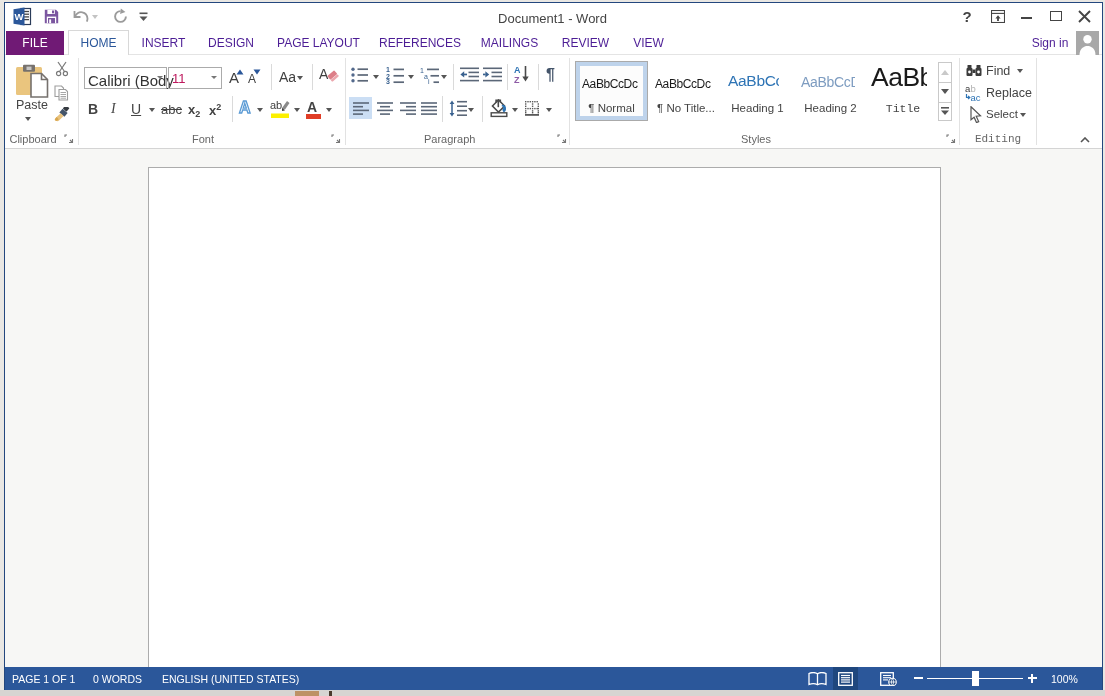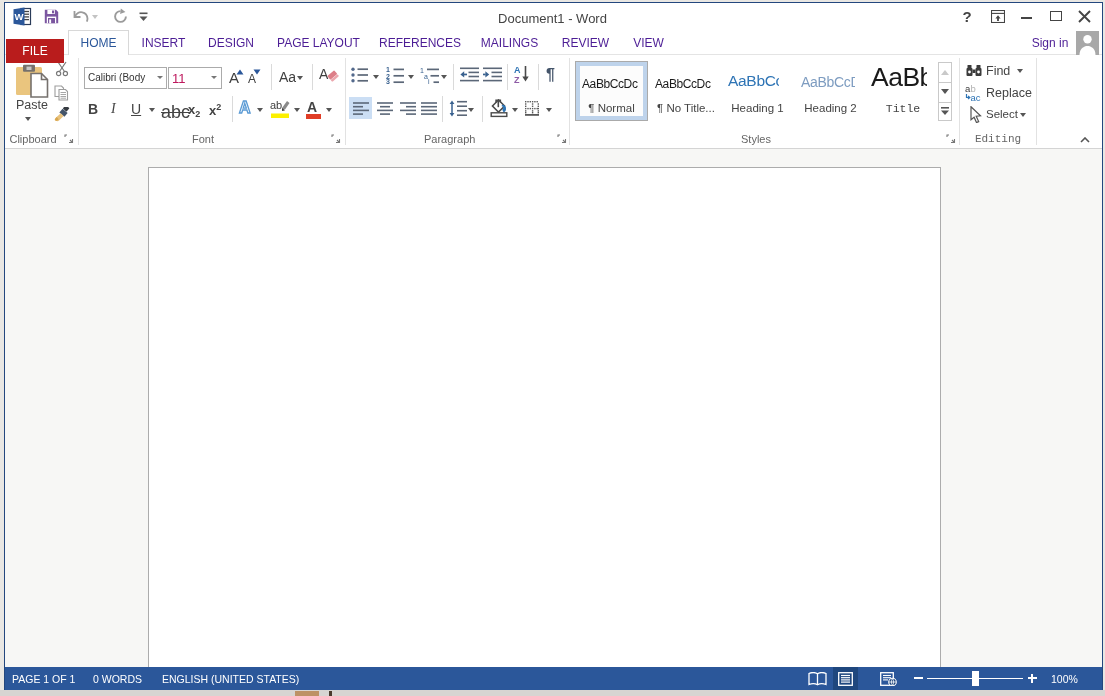--- a/index.html
+++ b/index.html
@@ -3,21 +3,21 @@
 <meta charset="utf-8">
 <style>
 * { margin:0; padding:0; box-sizing:border-box; }
 html,body { width:1105px; height:696px; overflow:hidden; }
 body { font-family:"Liberation Sans", sans-serif; position:relative; background:#e9e7e3; }
 .abs { position:absolute; }
 #win { position:absolute; left:4px; top:2px; width:1099px; height:688px; background:#fff; border:1px solid #23477e; border-bottom:none; }
 #title { position:absolute; top:11px; left:0; width:1105px; text-align:center; font-size:13px; color:#444; }
 #tabrow { position:absolute; left:5px; top:31px; width:1097px; height:24px; background:#fff; border-bottom:1px solid #e4e4e4;}
 .tab { position:absolute; top:0; height:24px; line-height:24px; font-size:12px; color:#4c1d95; text-align:center; }
-#tab-file { background:#b91c1c; color:#fff;margin-top:8px; }
+#tab-file { background:#701a75; color:#fff; }
 #tab-home { background:#fff; color:#2b579a; border:1px solid #d8d8d8; border-bottom:none; height:25px; z-index:3; }
 #ribbon { position:absolute; left:5px; top:55px; width:1097px; height:94px; background:#fff; border-bottom:1px solid #d4d4d4; }
 .gsep { position:absolute; width:1px; background:#e2e2e2; top:58px; height:87px; }
 .glabel { position:absolute; top:133px; height:13px; line-height:13px; font-size:11px; color:#666; text-align:center; }
 .btxt { position:absolute; font-size:12px; color:#444; }
 .caret { position:absolute; width:0; height:0; border-left:3.5px solid transparent; border-right:3.5px solid transparent; border-top:4px solid #555; }
 .vsep { position:absolute; width:1px; background:#dadada; }
 #docarea { position:absolute; left:5px; top:149px; width:1097px; height:518px; background:#f7f7f5; }
 #page { position:absolute; left:148px; top:167px; width:793px; height:500px; background:#fff; border:1px solid #acacac; border-bottom:none; }
 #statusbar { position:absolute; left:5px; top:667px; width:1097px; height:23px; background:#2b579a; color:#fff; font-size:11px; }
@@ -132,21 +132,21 @@
   <path d="M6.8 6.2 L9.6 9 L5 13.6 C4.2 14.4 2.8 14.4 2 13.6 C1.2 12.8 1.2 11.4 2 10.6 Z" fill="#e8c27d"></path>
   <path d="M2.6 10 L4.8 12.2 L3.4 13.6 C2.8 14.2 1.8 14.2 1.2 13.6 C0.6 13 0.7 12 1.3 11.4 Z" fill="#d8a74f"></path>
 </svg>
 <div class="glabel" style="left:8px; width:50px;">Clipboard</div>
 <svg class="icon launcher" style="left:64px; top:134px;" width="10" height="10" viewBox="0 0 10 10">
   <path d="M1 3 L1 1 L3 1 M6 6 L8.5 8.5 M8.5 5 L8.5 8.5 L5 8.5" fill="none" stroke="#777" stroke-width="1.1"></path>
 </svg>
 <div class="gsep" style="left:78px;"></div>
 
 <div class="abs" style="left:84px; top:67px; width:83px; height:22px; border:1px solid #ababab;"></div>
-<div class="btxt" style="left:88px; top:72px; font-size:10px; color:#333;">Calibri (Body</div>
+<div class="btxt" style="left:88px; top:72px; font-size:15px; color:#333;">Calibri (Body</div>
 <div class="caret" style="left:157px; top:76px; border-left-width:3px; border-right-width:3px; border-top-width:3.5px; border-top-color:#777;"></div>
 <div class="abs" style="left:168px; top:67px; width:54px; height:22px; border:1px solid #ababab;"></div>
 <div class="btxt" style="left:172px; top:71px; font-size:13px; color:#be185d;">11</div>
 <div class="caret" style="left:211px; top:76px; border-left-width:3px; border-right-width:3px; border-top-width:3.5px; border-top-color:#777;"></div>
 
 <div class="btxt" style="left:229px; top:69px; font-size:15px; color:#404040;">A</div>
 <svg class="icon" style="left:236px; top:69px;" width="8" height="6" viewBox="0 0 8 6">
     <path d="M4 0.5 L7.5 5.5 L0.5 5.5 Z" fill="#2b579a"></path>
   </svg>
 <div class="btxt" style="left:248px; top:72px; font-size:12px; color:#404040;">A</div>
@@ -163,21 +163,21 @@
   <g transform="rotate(-40 7 7)">
     <rect x="2.6" y="3.4" width="9" height="4.8" rx="0.8" fill="#dd7e88"></rect>
     <rect x="2.6" y="8.4" width="9" height="2.6" rx="0.8" fill="#eba6ad"></rect>
   </g>
 </svg>
 
 <div class="btxt" style="left:88px; top:101px; font-size:14px; font-weight:bold;">B</div>
 <div class="btxt" style="left:111px; top:101px; font-size:14px; font-style:italic; font-family:'Liberation Serif',serif;">I</div>
 <div class="btxt" style="left:131px; top:101px; font-size:14px; text-decoration:underline;">U</div>
 <div class="caret" style="left:149px; top:108px;"></div>
-<div class="btxt" style="left:161px; top:102px; font-size:18px; text-decoration:line-through;">abc</div>
+<div class="btxt" style="left:161px; top:102px; font-size:13px; text-decoration:line-through;">abc</div>
 <div class="btxt" style="left:188px; top:102px; font-size:13px; font-weight:bold;">x<span style="font-size:9px; vertical-align:-3px;">2</span></div>
 <div class="btxt" style="left:209px; top:102px; font-size:13px; font-weight:bold;">x<span style="font-size:9px; vertical-align:5px;">2</span></div>
 <div class="vsep" style="left:232px; top:96px; height:26px;"></div>
 <div class="btxt" style="left:239px; top:99px; font-size:16px; font-weight:bold; color:#fff; -webkit-text-stroke:1.3px #5b9bd5;">A</div>
 <div class="caret" style="left:257px; top:108px;"></div>
 
 <svg class="icon" style="left:270px; top:98px;" width="20" height="22" viewBox="0 0 20 22">
   <text x="0" y="11" font-size="11" fill="#404040" font-family="Liberation Sans">ab</text>
   <path d="M12 10 L17 3 L19.5 5 L15 11.5 L12.5 12 Z" fill="#8a8a8a"></path>
   <path d="M12 10 L15 12.5 L12 13 Z" fill="#3f3f3f"></path>

